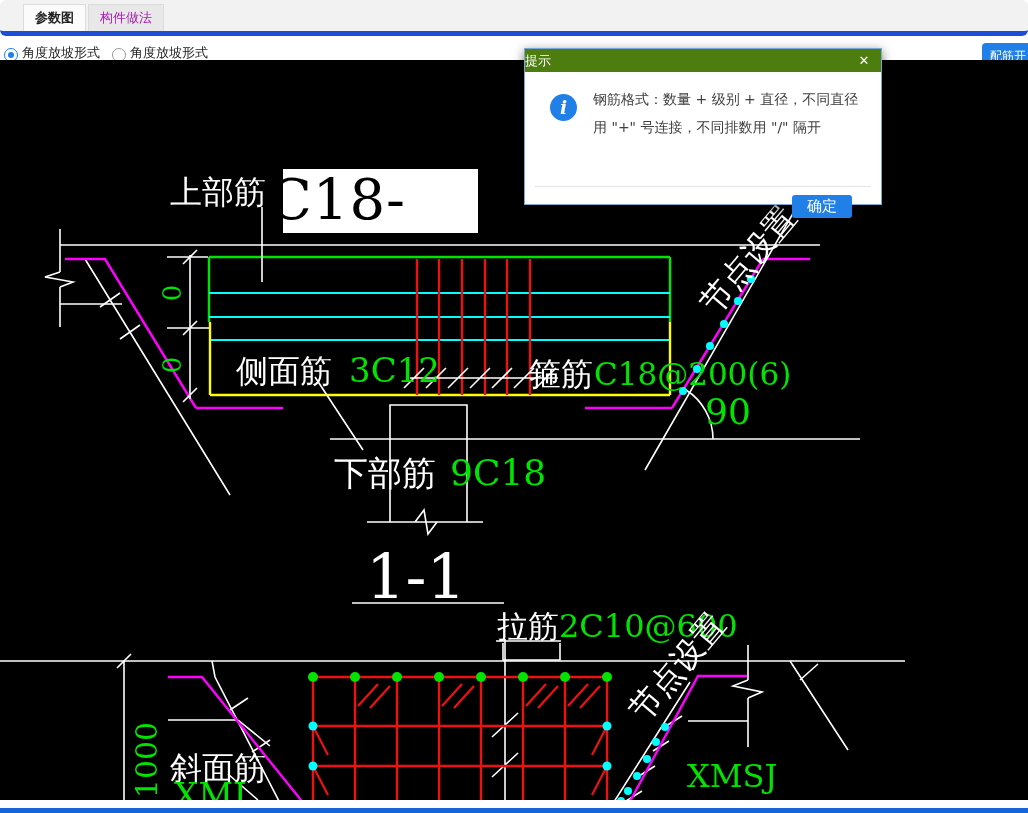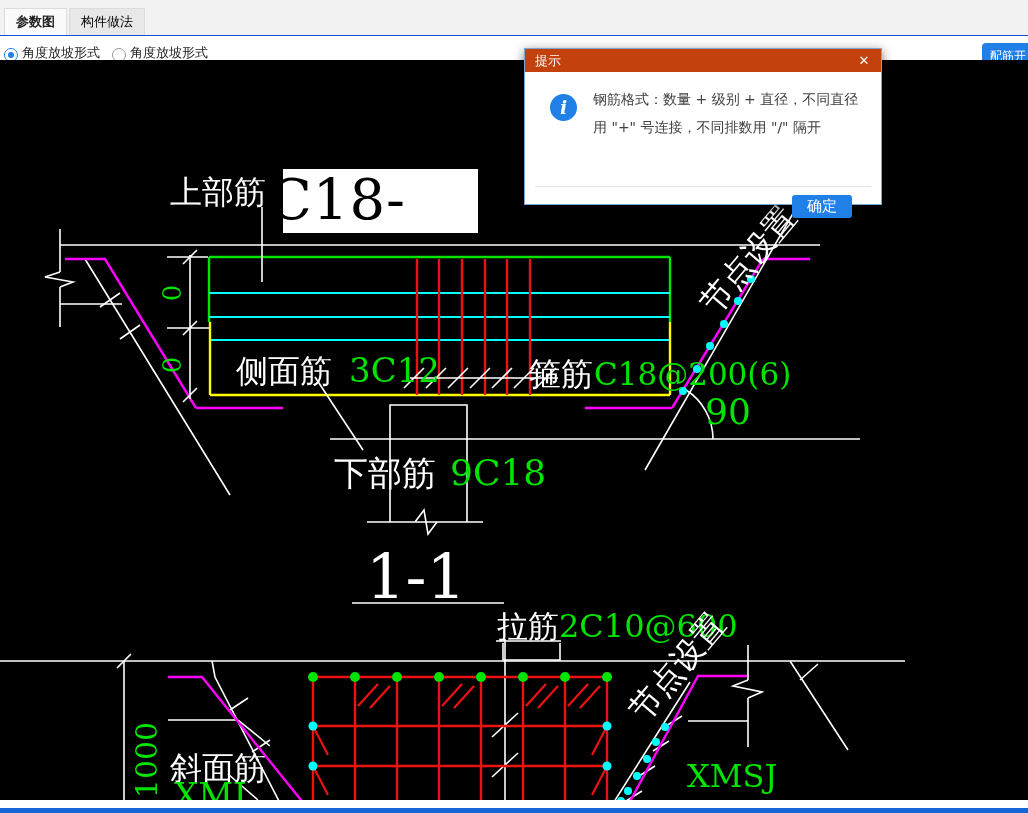--- a/index.html
+++ b/index.html
@@ -2,24 +2,24 @@
 <html><head>
 <meta charset="utf-8">
 <style>
   * { margin:0; padding:0; box-sizing:border-box; }
   html,body { width:1028px; height:813px; overflow:hidden; background:#fff;
               font-family:"DejaVu Sans","Liberation Sans",sans-serif; }
   .app { position:relative; width:1028px; height:813px; background:#fff; }
 
   
   .tabbar { position:absolute; left:0; top:0; width:1028px; height:36px;
-            background:#f2f2f2; border-bottom:1px solid #1d4ed8;
-            display:flex; align-items:flex-end; padding-left:4px; }
+            background:#f2f2f2; border-bottom:5px solid #1d4ed8;
+            display:flex; align-items:flex-end; padding-left:23px;border-radius:6px; }
   .tab { height:27px; line-height:26px; padding:0 11px; font-size:13px;
-         color:#000000; background:#e8e8e8; border:1px solid #dcdcdc; border-bottom:none;
+         color:#a21caf; background:#e8e8e8; border:1px solid #dcdcdc; border-bottom:none;
          margin-right:2px; cursor:default; }
   .tab.active { color:#222; font-weight:bold; background:#fbfbfb; }
 
   
   .toolbar { position:absolute; left:0; top:37px; width:1028px; height:31px;
              background:#fff; display:flex; align-items:center; padding-left:4px; }
   .radio { display:flex; align-items:flex-end; margin-right:12px; font-size:13px; color:#222; }
   .rb { width:14px; height:14px; border-radius:50%; border:1px solid #9a9a9a;
         background:#fff; margin-right:4px; position:relative; }
   .rb.checked { border-color:#1e80e8; }
@@ -39,22 +39,22 @@
               font-size:56px; line-height:62px; }
   .edit-box span { display:inline-block; margin-left:-14px; letter-spacing:1px; }
 
   .bottom-strip { position:absolute; left:0; top:808px; width:1028px; height:5px;
                   background:#1565d8; }
 
   
   .dialog { position:absolute; left:524px; top:48px; width:358px; height:157px;
             background:#fff; z-index:20; box-shadow:0 3px 10px rgba(0,0,0,.55);
             border:1px solid #7aa6d8; }
-  .dialog-title { height:23px; background:#c2410c; color:#fff; font-size:13px;
-                  line-height:23px; padding-left:10px; position:relative; }
+  .dialog-title { height:23px; background:#4d7c0f; color:#fff; font-size:13px;
+                  line-height:23px; position:relative; }
   .dialog-close { position:absolute; right:8px; top:0; width:18px; height:23px;
                   color:#fff; font-size:13px; line-height:23px; text-align:center; cursor:default; }
   .dialog-body { position:relative; height:133px; }
   .info-icon { position:absolute; left:25px; top:22px; width:27px; height:27px;
                border-radius:50%; background:#2080e8; color:#fff; text-align:center;
                font-family:"DejaVu Serif","Liberation Serif",serif;
                font-size:19px; line-height:27px; font-weight:bold; font-style:italic; }
   .dialog-msg { position:absolute; left:68px; top:13px; width:278px;
                 font-size:14px; line-height:28px; color:#404040; }
   .dialog-divider { position:absolute; left:10px; right:10px; top:114px; height:1px; background:#e3e3e3; }

